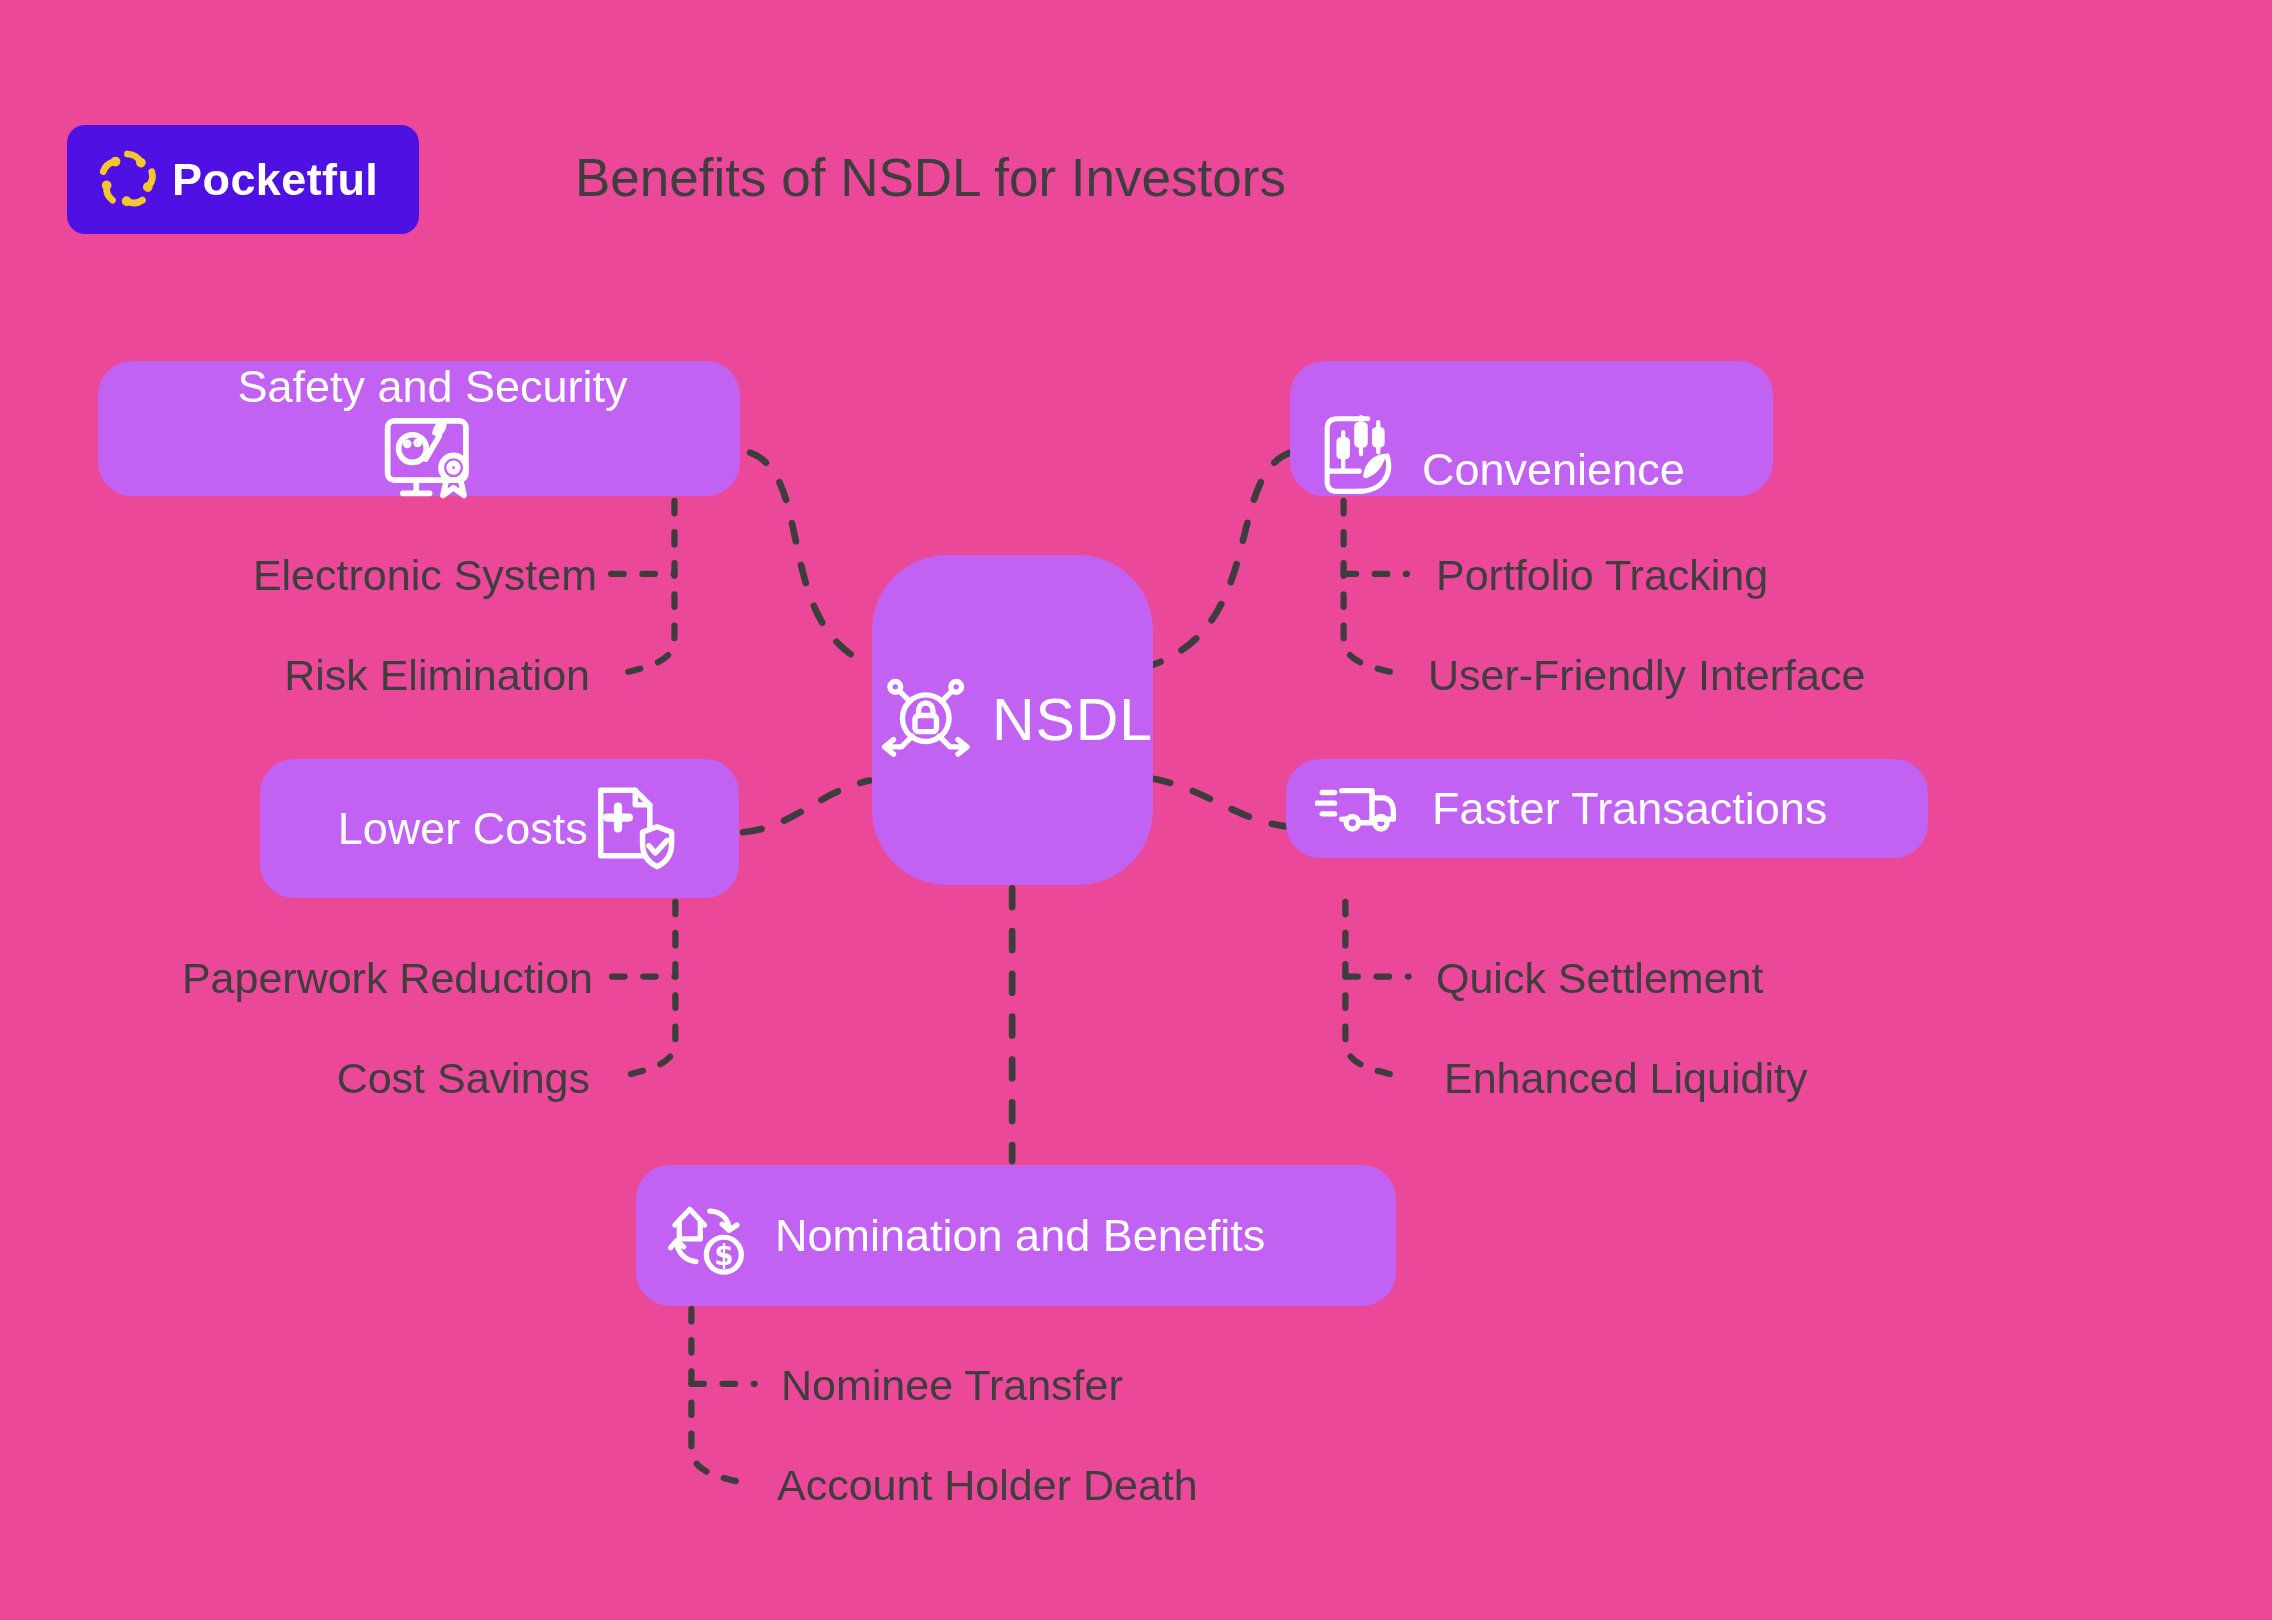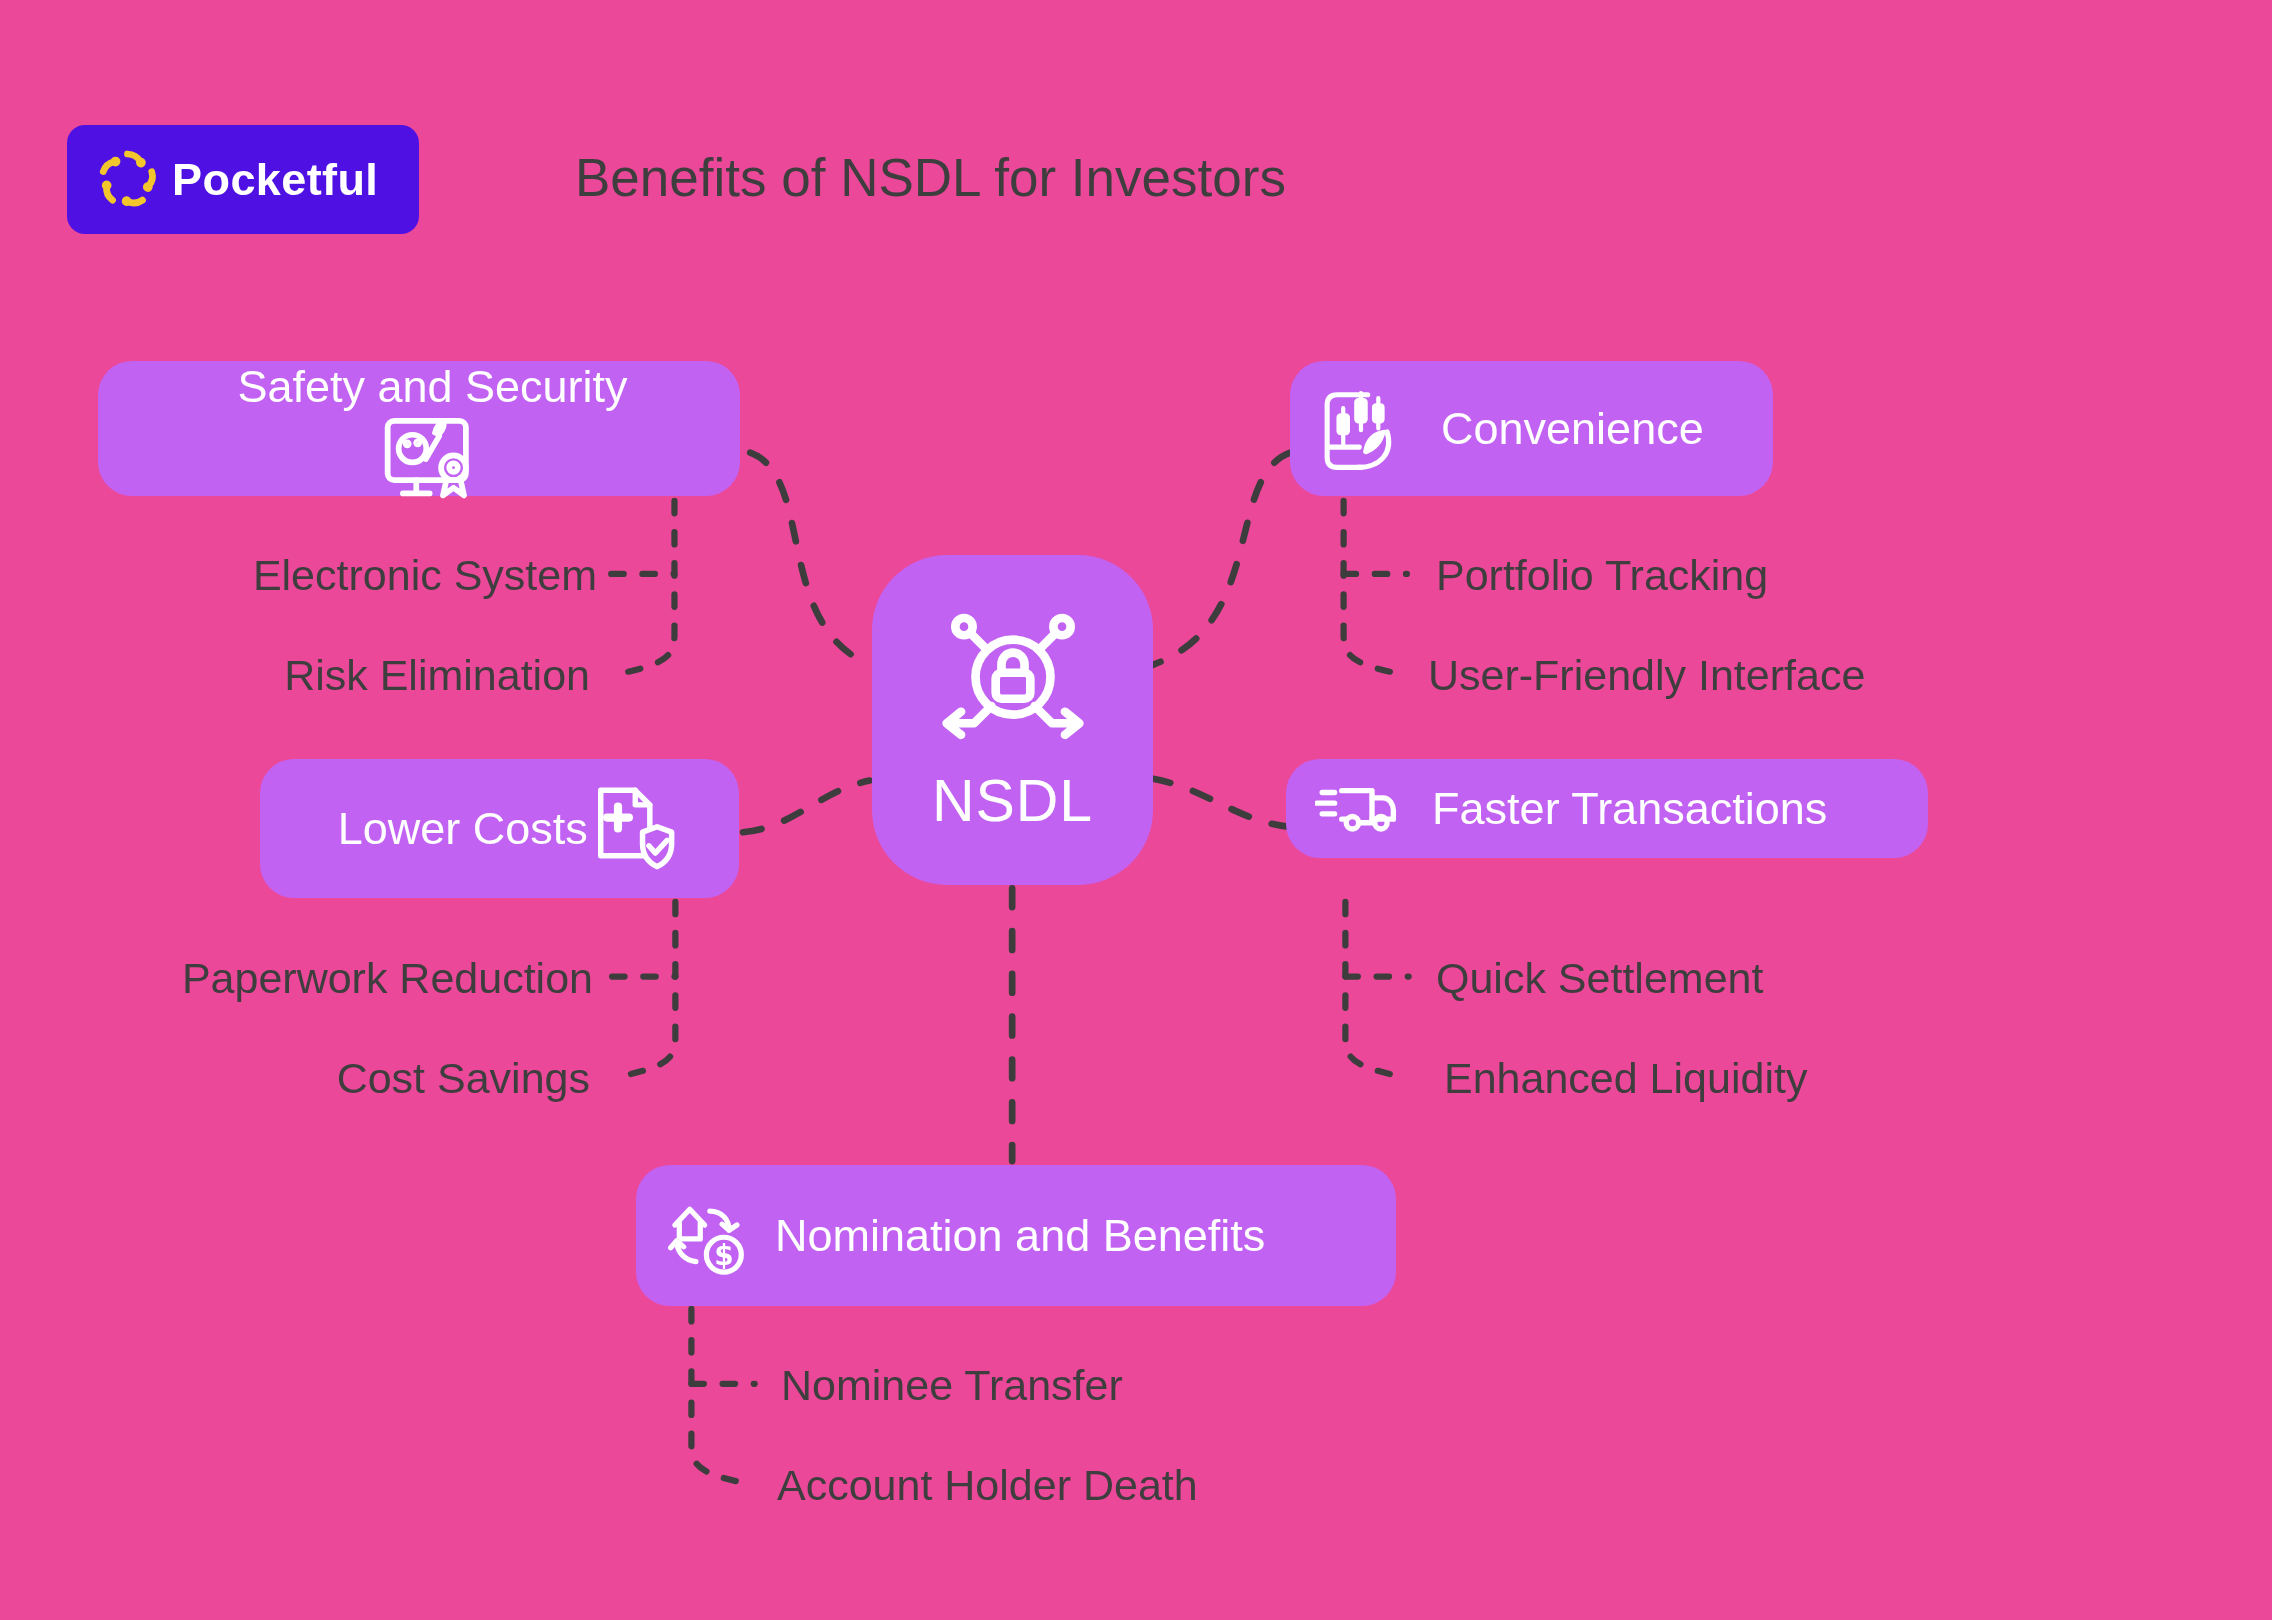--- a/index.html
+++ b/index.html
@@ -26,28 +26,28 @@
   }
 
   .node {
     position:absolute; background:#c262f3; border-radius:34px;
     display:flex; align-items:center; box-sizing:border-box; color:#ffffff;
   }
   .node .nlabel { font-size:45px; white-space:nowrap; }
   .node svg.icon { flex:0 0 auto; }
 
   .node.safety      { left:98px;  top:361px;  width:642px; height:135px; padding:0 18px 0 45px; justify-content:space-between;flex-direction:column; }
-  .node.convenience { left:1290px; top:361px;  width:483px; height:135px; padding:0 18px 0 27px; gap:31px; }
+  .node.convenience { left:1290px; top:361px;  width:483px; height:135px; padding:0 18px 0 27px; gap:12px;align-items:flex-end; }
   .node.lower       { left:260px;  top:759px;  width:479px; height:139px; padding:0 19.6px 0 46px; justify-content:center; }
   .node.faster      { left:1286px; top:759px;  width:642px; height:99px; padding:0 18px 0 28.5px; gap:19.6px; }
   .node.nomination  { left:636px;  top:1165px; width:760px; height:141px; padding:0 18px 0 25px; gap:18px; }
 
   .center-node {
     position:absolute; left:872px; top:555px; width:281px; height:330px;
-    background:#c262f3; border-radius:75px; display:flex; flex-direction:column;
+    background:#c262f3; border-radius:75px; display:flex; 
     align-items:center; justify-content:center; gap:12.5px; color:#ffffff;
   }
   .center-node .clabel { font-size:59px; letter-spacing:0.9px; }
 
   .subitem {
     position:absolute; height:52px; line-height:52px; font-size:43px;
     color:#3e3e3e; white-space:nowrap;
   }
   .subitem.r { }
 

